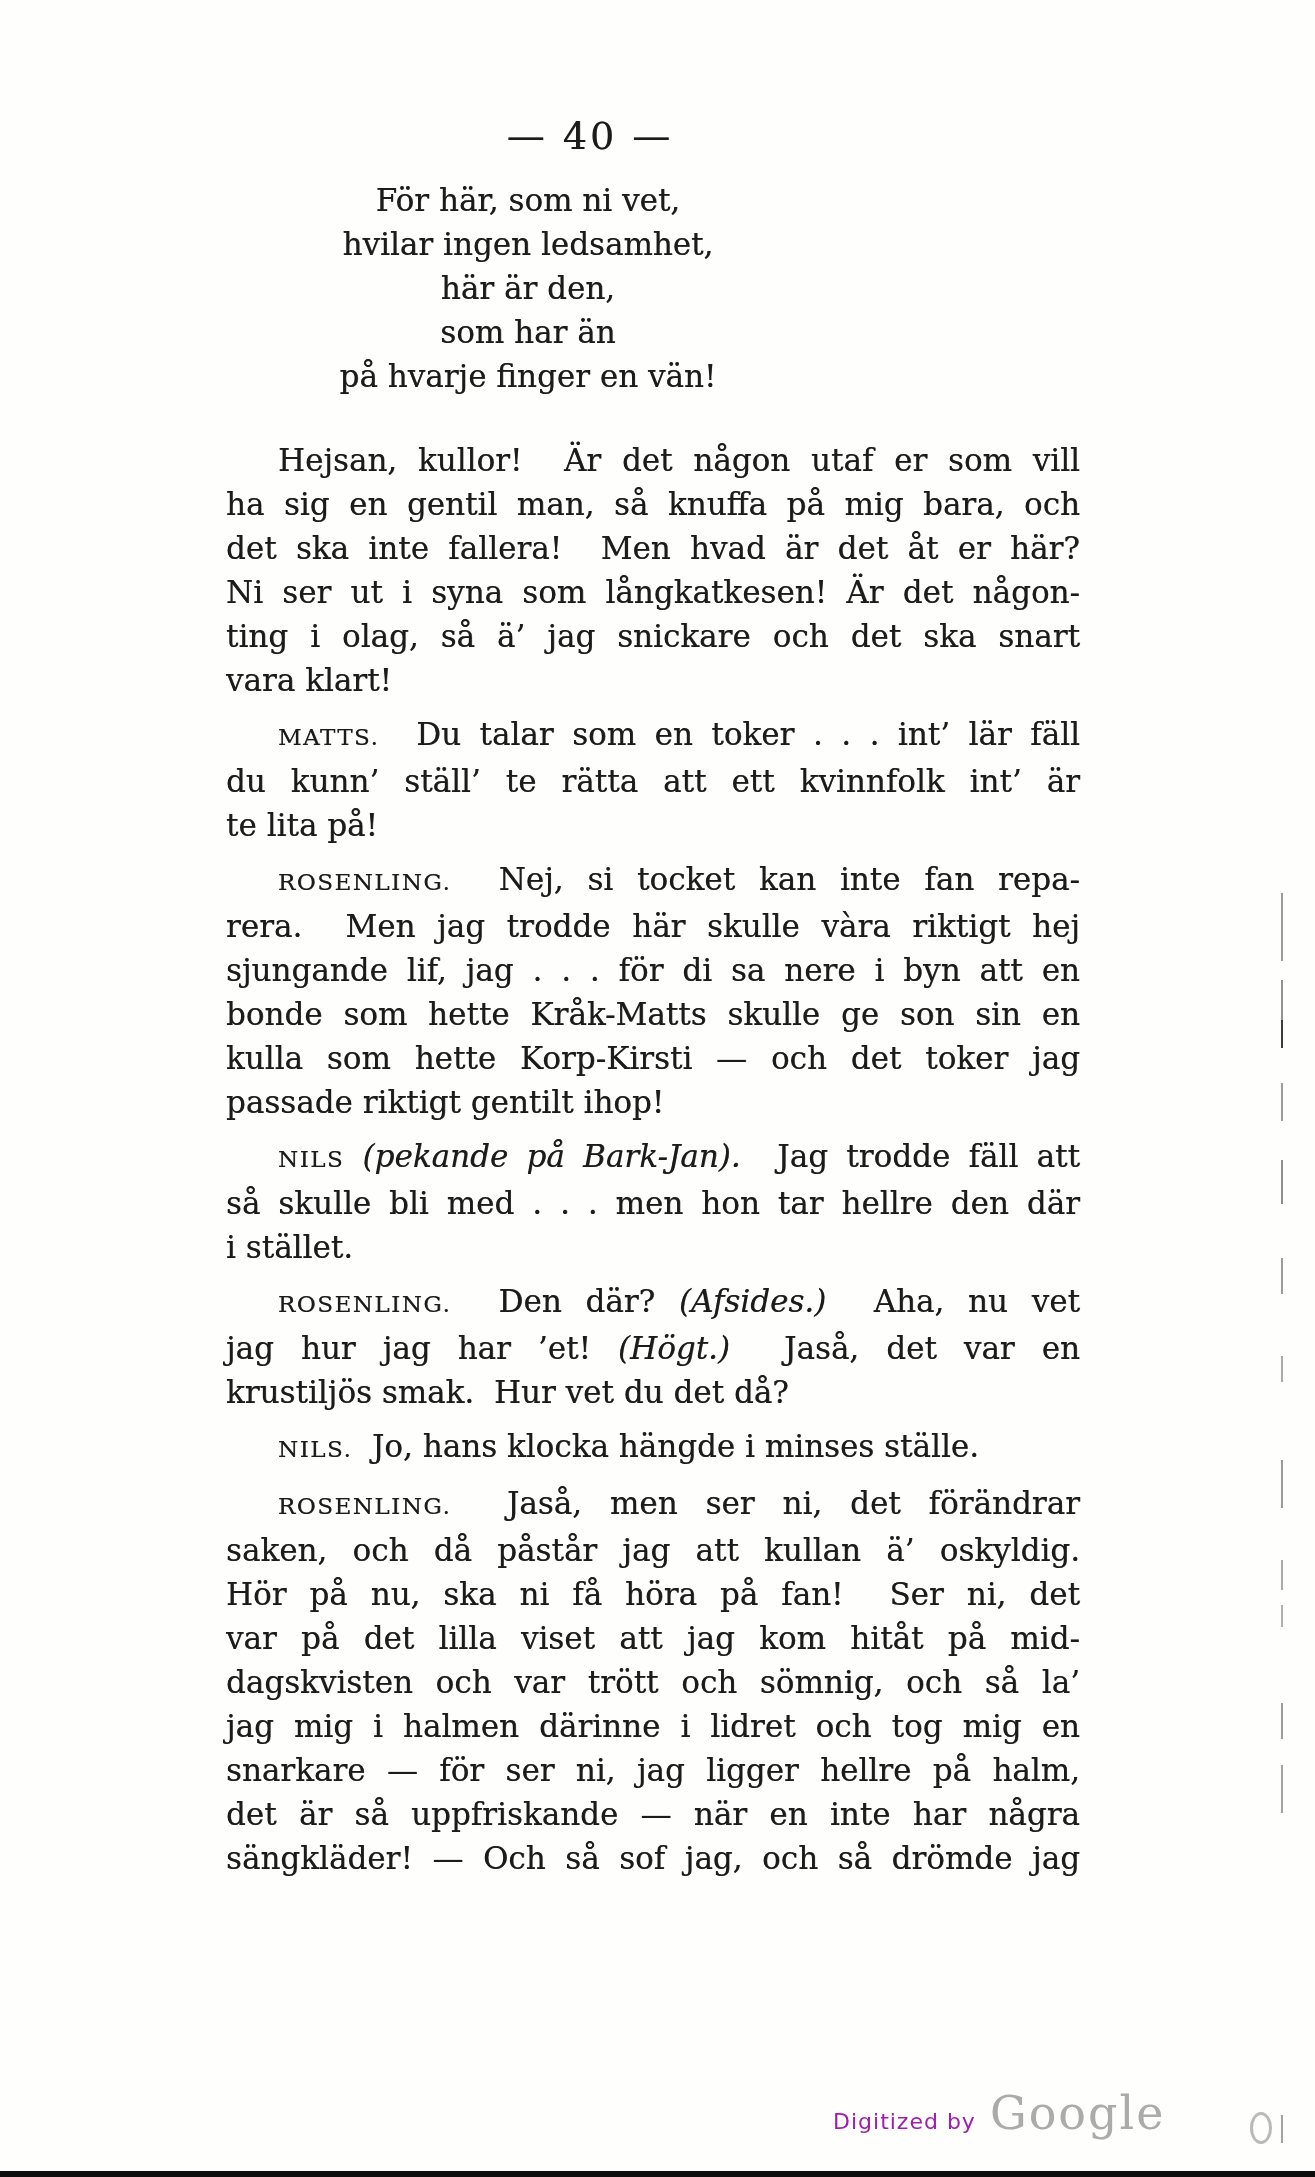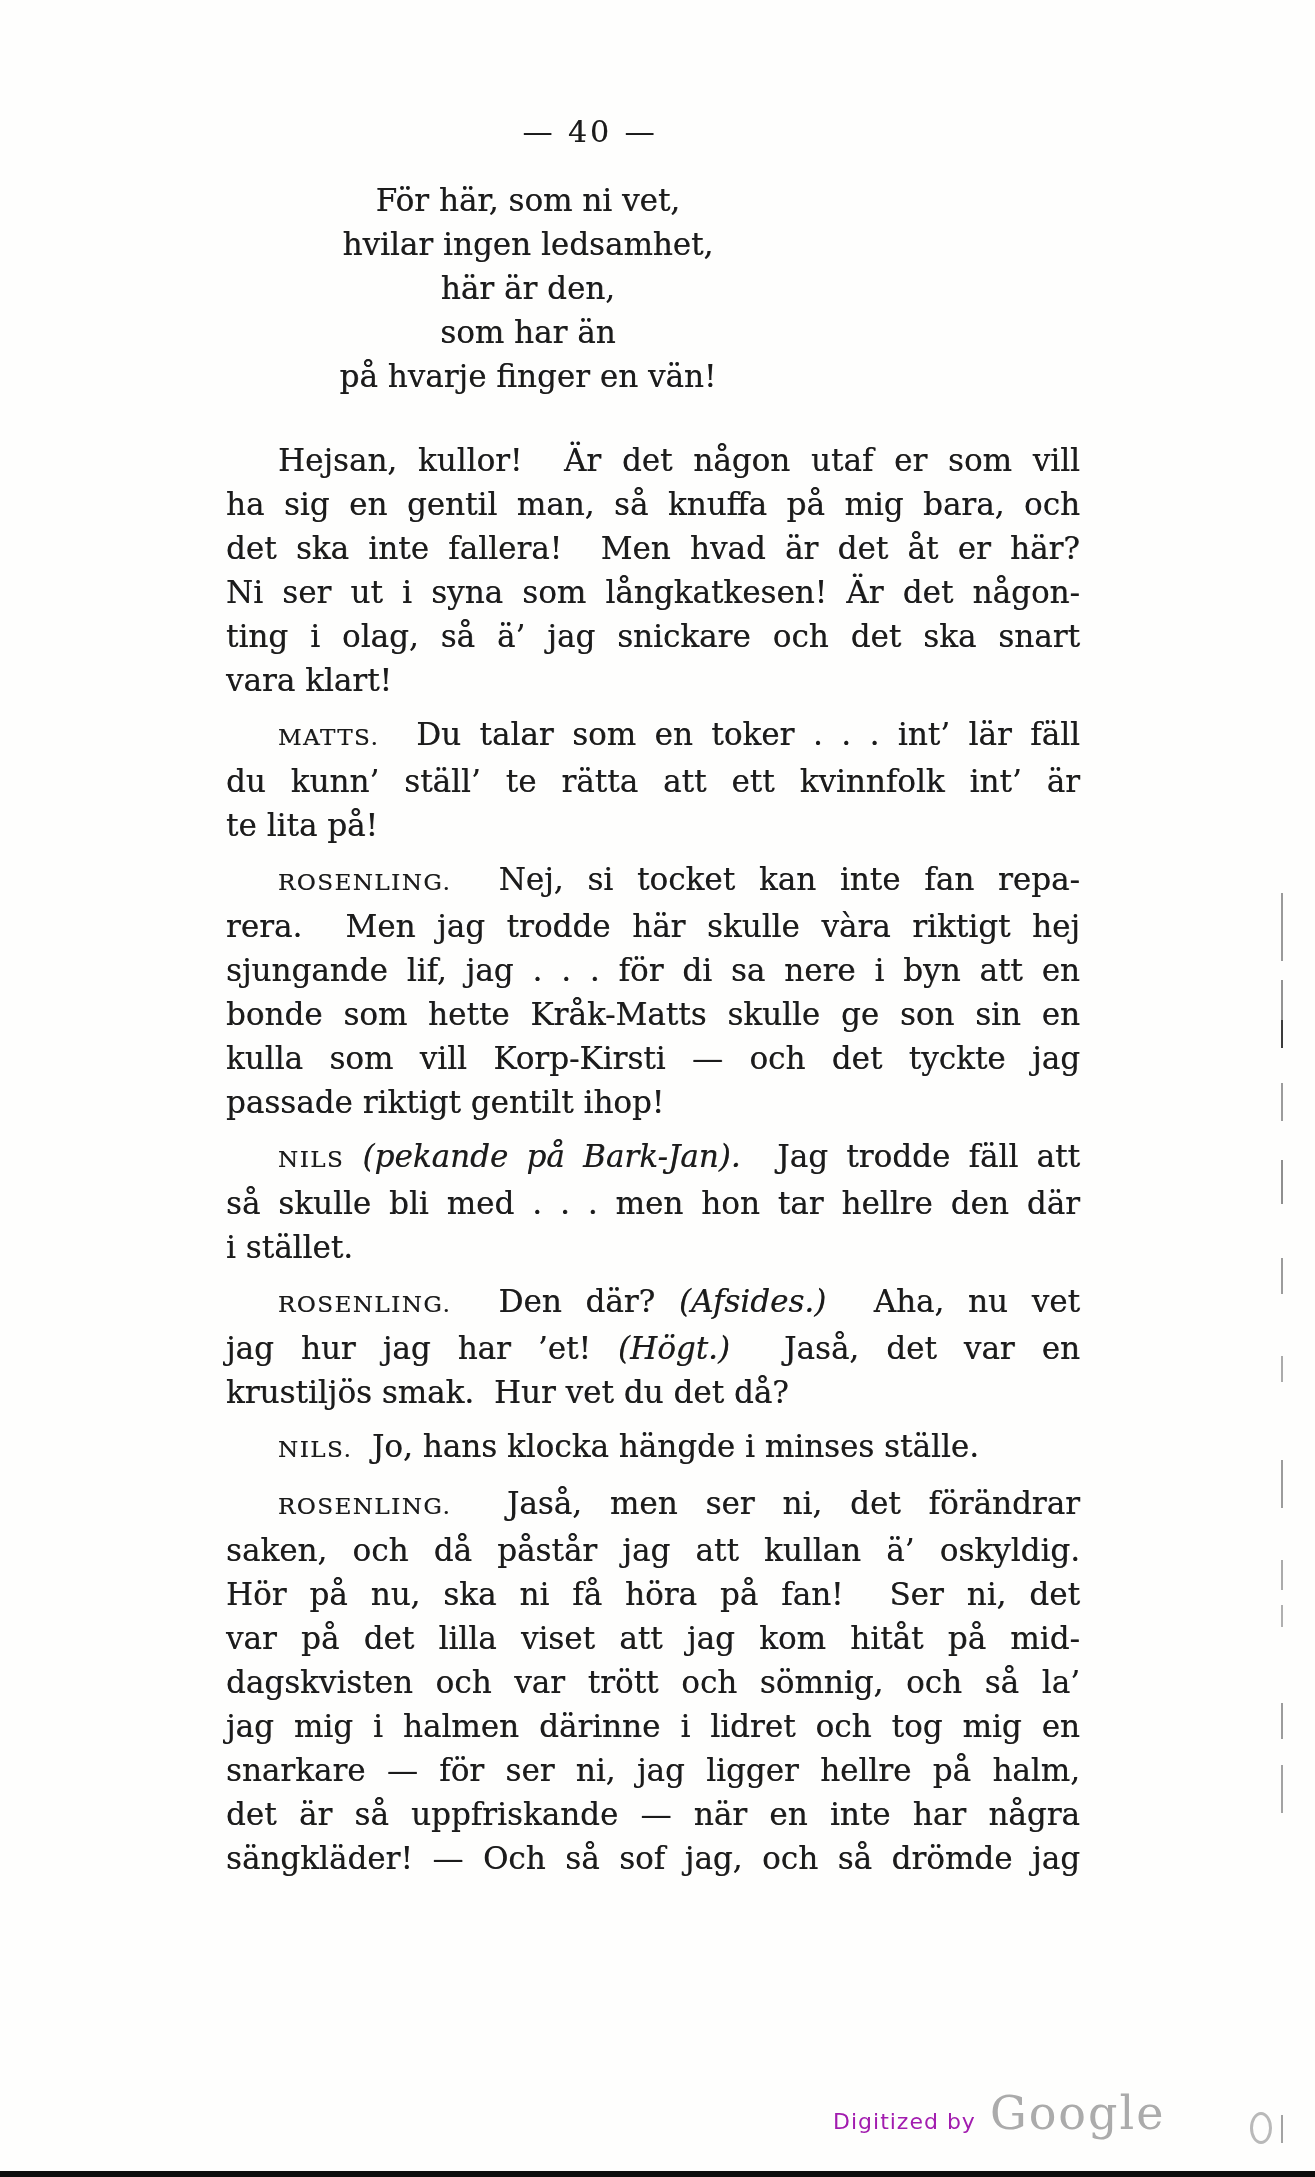--- a/index.html
+++ b/index.html
@@ -7,21 +7,21 @@
     width:1315px;height:2177px;position:relative;overflow:hidden;
     background:#fefefd;
     font-family:"DejaVu Serif","Liberation Serif",serif;
     color:#1b1b1b;
   }
   .page{position:absolute;inset:0;background:#fefefd;}
   .ink{text-shadow:0.35px 0.2px 0 rgba(25,25,25,0.65);}
 
   .page-number{
     position:absolute;top:114px;left:440px;width:300px;
-    text-align:center;font-size:30px;letter-spacing:3px;
+    text-align:center;font-size:38px;letter-spacing:3px;
   }
 
   .verse{
     position:absolute;top:178px;left:208px;width:640px;
     font-size:31px;line-height:44px;text-align:center;
   }
   .verse-line{white-space:pre;}
 
   .dialogue{
     position:absolute;top:438px;left:226px;width:862px;
@@ -83,21 +83,21 @@
       <div class="para">
         <div class="line j ind"><span class="speaker">MATTS.</span><span>&nbsp; Du talar som en toker . . . int’ lär fäll</span></div>
         <div class="line j"><span>du kunn’ ställ’ te rätta att ett kvinnfolk int’ är</span></div>
         <div class="line"><span>te lita på!</span></div>
       </div>
       <div class="para">
         <div class="line j ind"><span class="speaker">ROSENLING.</span><span>&nbsp; Nej, si tocket kan inte fan repa-</span></div>
         <div class="line j"><span>rera.&nbsp; Men jag trodde här skulle vàra riktigt hej</span></div>
         <div class="line j"><span>sjungande lif, jag . . . för di sa nere i byn att en</span></div>
         <div class="line j"><span>bonde som hette Kråk-Matts skulle ge son sin en</span></div>
-        <div class="line j"><span>kulla som vill Korp-Kirsti — och det tyckte jag</span></div>
+        <div class="line j"><span>kulla som hette Korp-Kirsti — och det toker jag</span></div>
         <div class="line"><span>passade riktigt gentilt ihop!</span></div>
       </div>
       <div class="para">
         <div class="line j ind"><span class="speaker">NILS</span><span class="stage"> (pekande på Bark-Jan).</span><span>&nbsp; Jag trodde fäll att</span></div>
         <div class="line j"><span>så skulle bli med . . . men hon tar hellre den där</span></div>
         <div class="line"><span>i stället.</span></div>
       </div>
       <div class="para">
         <div class="line j ind"><span class="speaker">ROSENLING.</span><span>&nbsp; Den där? </span><span class="stage">(Afsides.)</span><span>&nbsp; Aha, nu vet</span></div>
         <div class="line j"><span>jag hur jag har ’et! </span><span class="stage">(Högt.)</span><span>&nbsp; Jaså, det var en</span></div>

